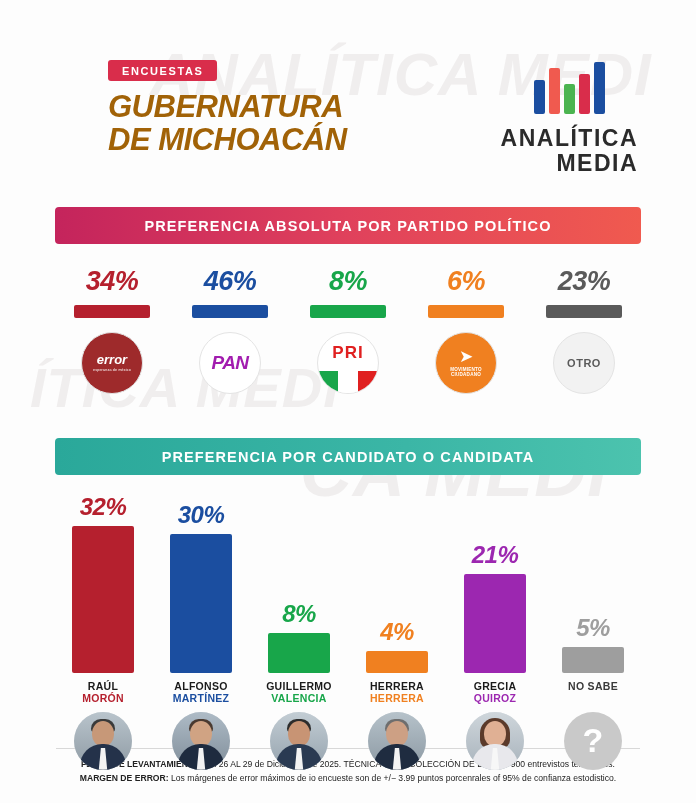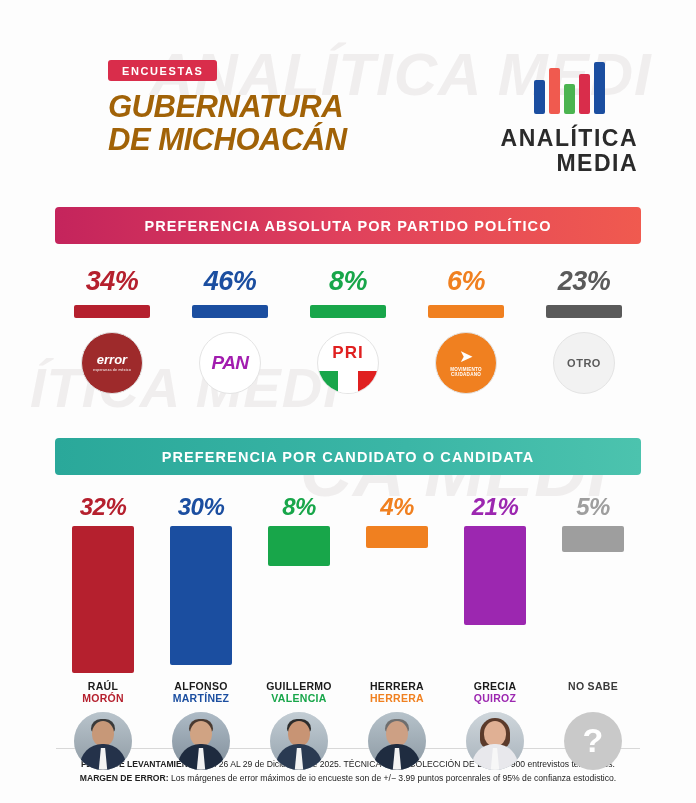--- a/index.html
+++ b/index.html
@@ -140,21 +140,21 @@
   
   .cand-chart {
     display: flex;
     justify-content: center;
     align-items: flex-end;
     gap: 14px;
     margin-top: 18px;
     height: 180px;
     padding: 0 55px;
   }
-  .cand-col { width: 84px; display: flex; flex-direction: column; justify-content: flex-start; align-items: center; height: 100%; }
+  .cand-col { width: 84px; display: flex; flex-direction: column; justify-content: flex-end; align-items: center; height: 100%; }
   .cand-pct {
     font-size: 24px;
     font-weight: 800;
     font-style: italic;
     margin-bottom: 5px;
     letter-spacing: -0.5px;
   }
   .cand-bar { width: 62px; border-radius: 2px; }
 
   .cand-labels {

